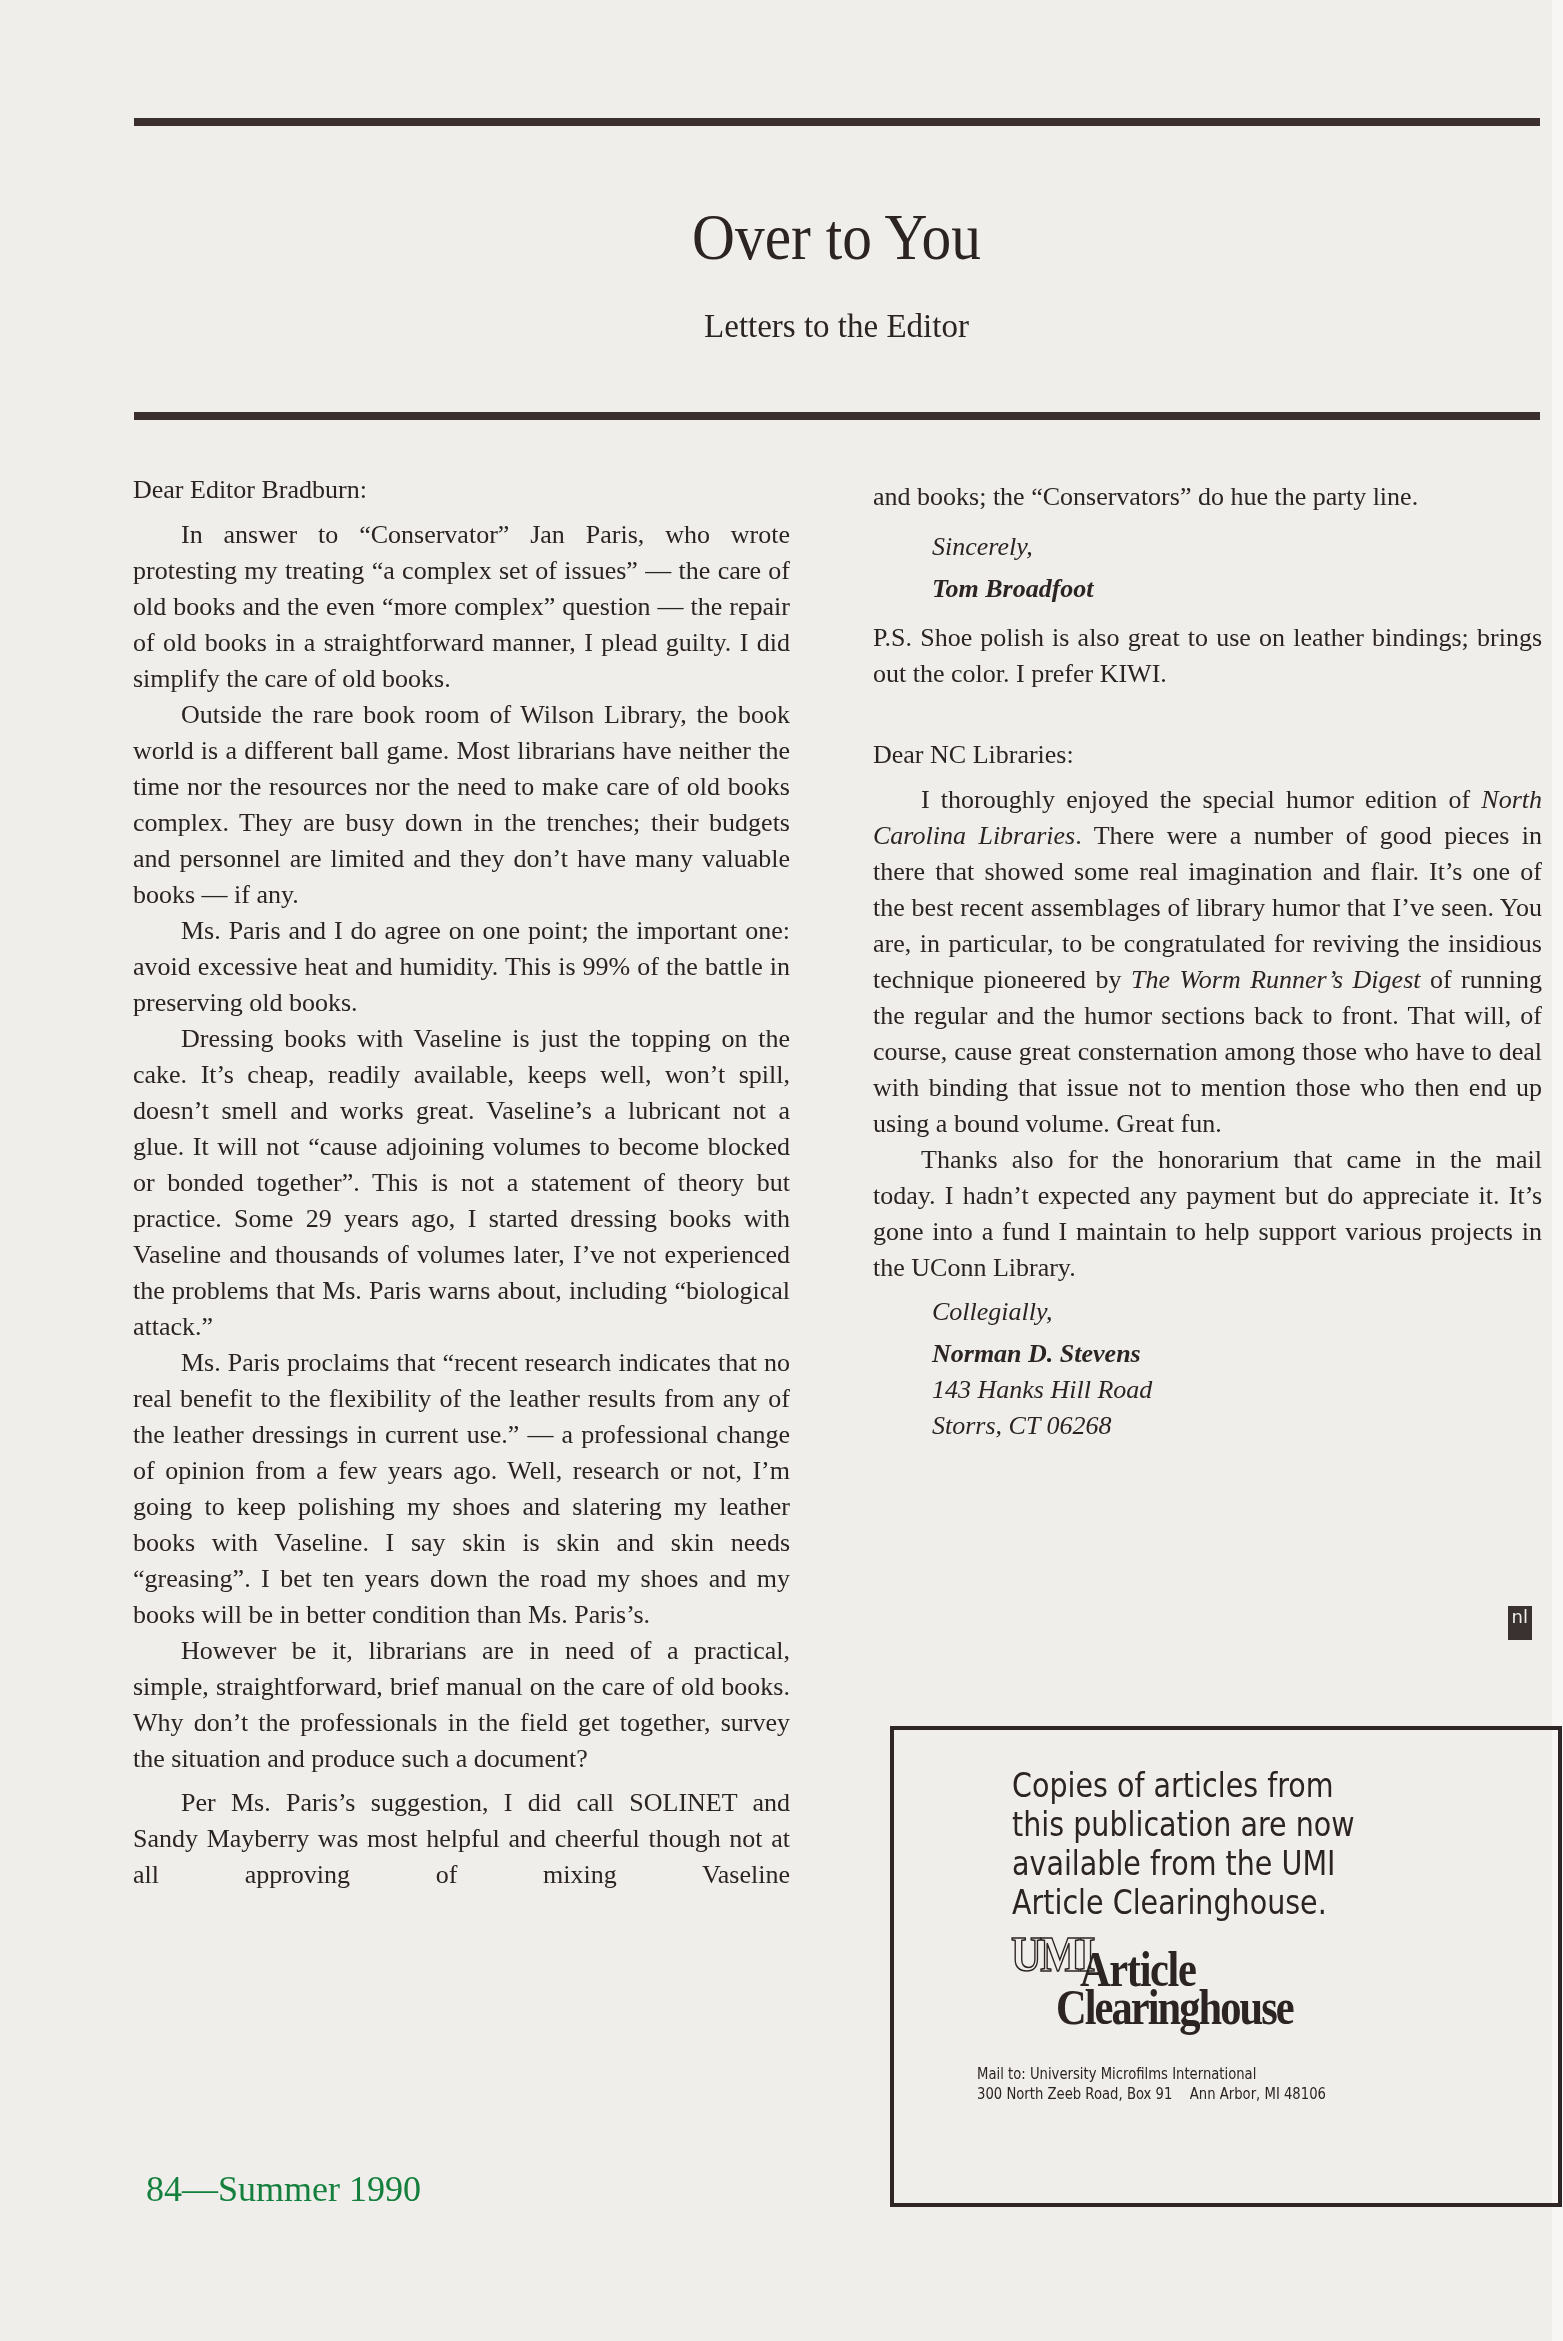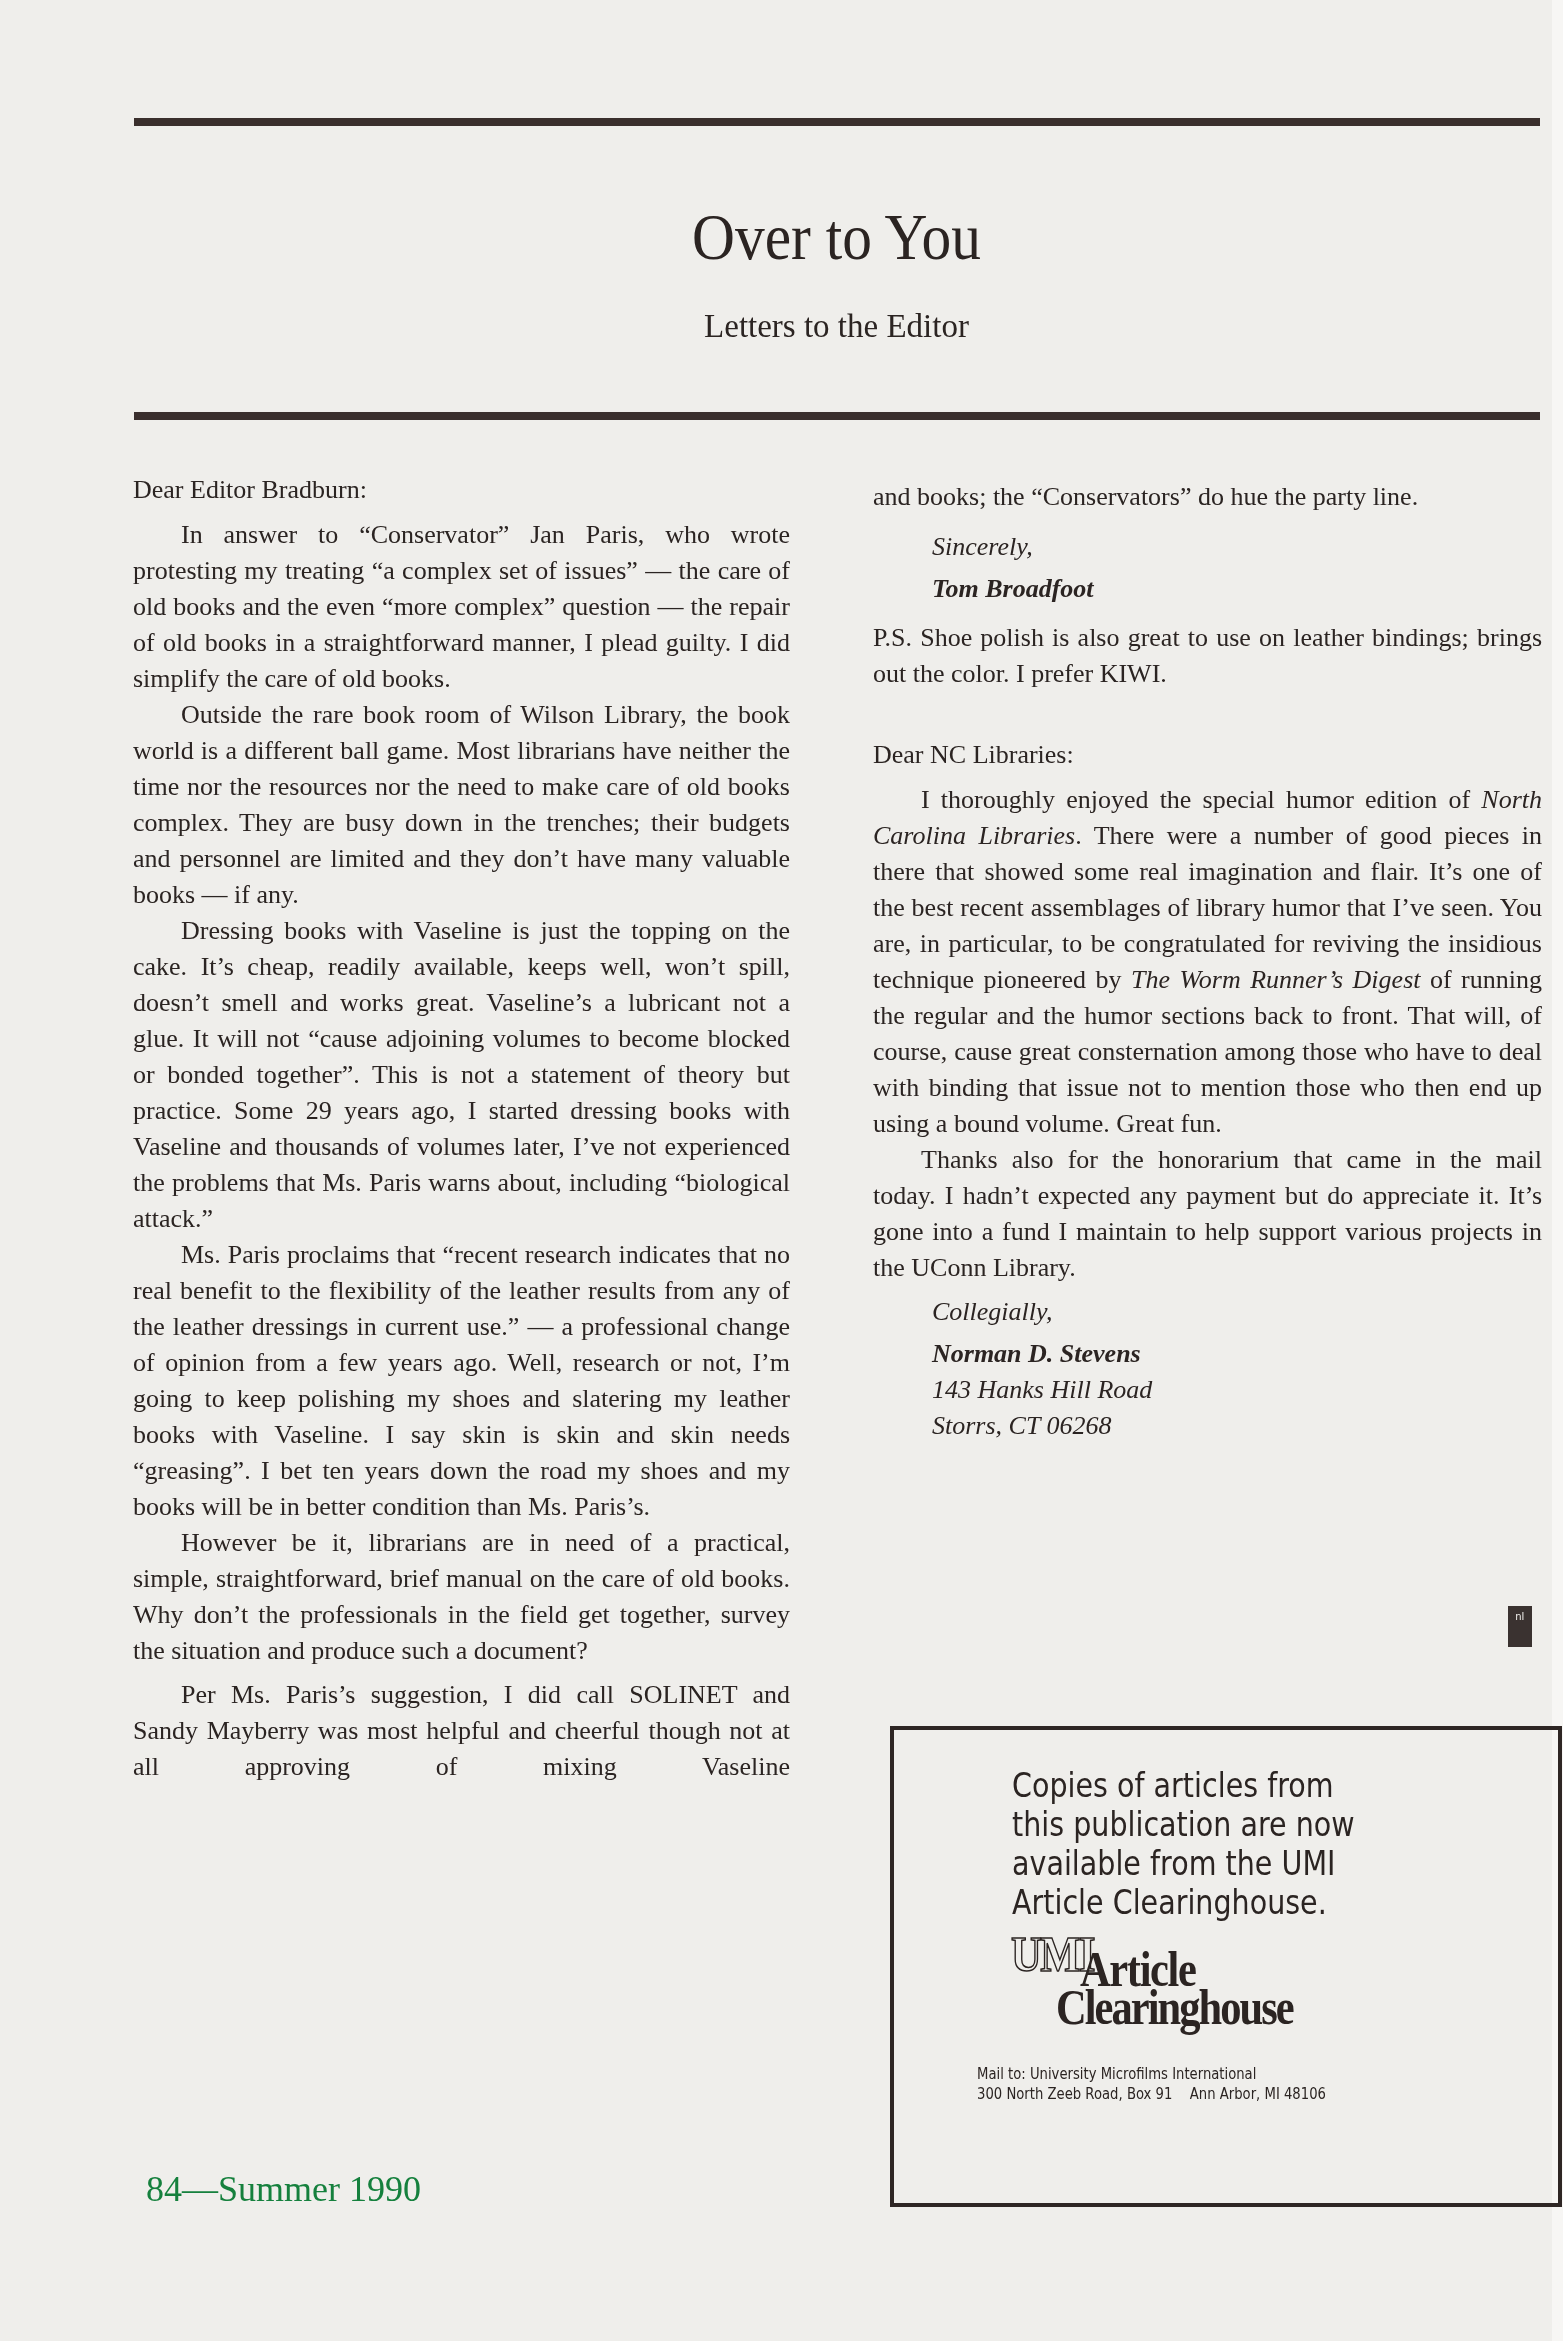--- a/index.html
+++ b/index.html
@@ -47,23 +47,23 @@
   .col .salute { margin: 0 0 9.4px 0; text-align: left; }
   .col .sig { padding-left: 59px; text-align: left; font-style: italic; }
   .col .sig.italic { font-style: italic; font-weight: bold; }
   .col em { font-style: italic; }
   .folio {
     position: absolute; left: 146px; top: 2168px;
     font-family: "Liberation Serif", "DejaVu Serif", serif;
     font-size: 36px; color: #15803d;
   }
   .nl-logo {
-    position: absolute; left: 1508px; top: 1606px; width: 23.5px; height: 41px;
+    position: absolute; left: 1508px; top: 1606px; width: 23.5px; height: 34px;
     background: #3a3230; color: #f0efec;
-    font-family: "DejaVu Sans", sans-serif; font-size: 10px; line-height: 15.6px;
+    font-family: "DejaVu Sans", sans-serif; font-size: 18px; line-height: 15.6px;
     text-align: center; padding-top: 3.1px; box-sizing: border-box;
   }
   .ad-box {
     position: absolute; left: 890px; top: 1726px; width: 672px; height: 481px;
     border: 4.7px solid #2e2624; box-sizing: border-box;
     font-family: "DejaVu Sans", "Liberation Sans", sans-serif;
   }
   .ad-headline {
     position: absolute; left: 118px; top: 36px; width: 500px;
     font-family: "DejaVu Sans", sans-serif; font-size: 34px; line-height: 39px;
@@ -102,20 +102,21 @@
 
 <div class="rule top"></div>
 <h1 class="title" style="margin:0;font-weight:normal;">Over to You</h1>
 <h2 class="subtitle" style="margin:0;font-weight:normal;">Letters to the Editor</h2>
 <div class="rule bottom"></div>
 
 <div class="col left">
   <p class="salute">Dear Editor Bradburn:</p>
   <p class="indent">In answer to “Conservator” Jan Paris, who wrote protesting my treating “a complex set of issues” — the care of old books and the even “more complex” question — the repair of old books in a straightforward manner, I plead guilty. I did simplify the care of old books.</p>
   <p class="indent">Outside the rare book room of Wilson Library, the book world is a different ball game. Most librarians have neither the time nor the resources nor the need to make care of old books complex. They are busy down in the trenches; their budgets and personnel are limited and they don’t have many valuable books — if any.</p>
+  <p class="indent">Ms. Paris and I do agree on one point; the important one: avoid excessive heat and humidity. This is 99% of the battle in preserving old books.</p>
   <p class="indent">Dressing books with Vaseline is just the top­ping on the cake. It’s cheap, readily available, keeps well, won’t spill, doesn’t smell and works great. Vaseline’s a lubricant not a glue. It will not “cause adjoining volumes to become blocked or bonded together”. This is not a statement of theory but practice. Some 29 years ago, I started dressing books with Vaseline and thousands of volumes later, I’ve not experienced the problems that Ms. Paris warns about, including “biological attack.”</p>
   <p class="indent">Ms. Paris proclaims that “recent research indicates that no real benefit to the flexibility of the leather results from any of the leather dress­ings in current use.” — a professional change of opinion from a few years ago. Well, research or not, I’m going to keep polishing my shoes and slatering my leather books with Vaseline. I say skin is skin and skin needs “greasing”. I bet ten years down the road my shoes and my books will be in better condition than Ms. Paris’s.</p>
   <p class="indent">However be it, librarians are in need of a practical, simple, straightforward, brief manual on the care of old books. Why don’t the profes­sionals in the field get together, survey the sit­uation and produce such a document?</p>
   <p class="indent" style="margin-top:7.8px;text-align-last:justify;">Per Ms. Paris’s suggestion, I did call SOLINET and Sandy Mayberry was most helpful and cheer­ful though not at all approving of mixing Vaseline</p>
 </div>
 
 <div class="col right">
   <p>and books; the “Conservators” do hue the party line.</p>
   <div style="height:14px"></div>
   <p class="sig">Sincerely,</p>

